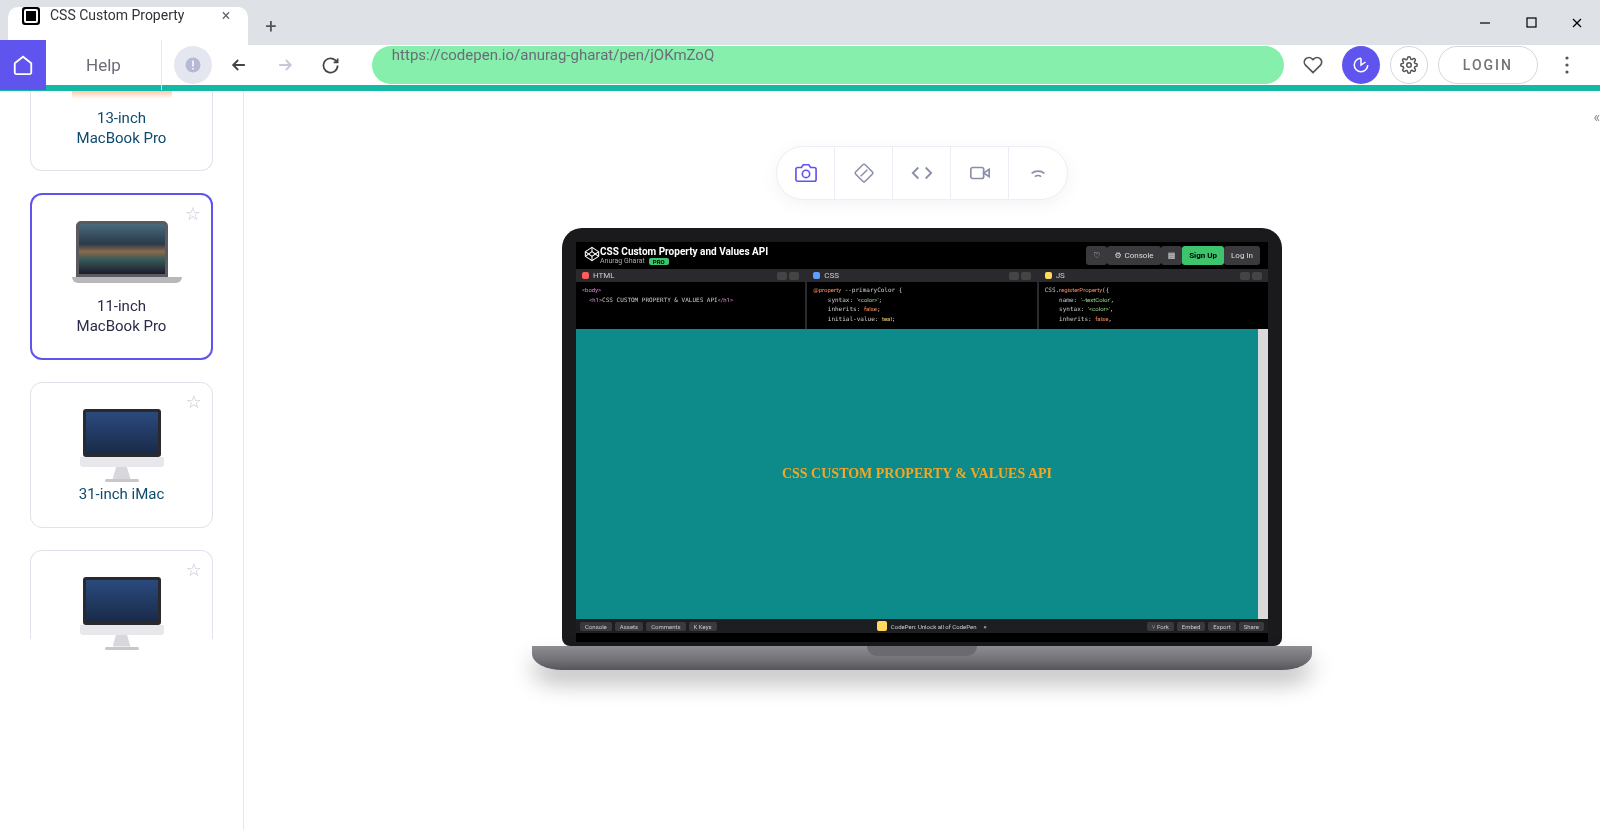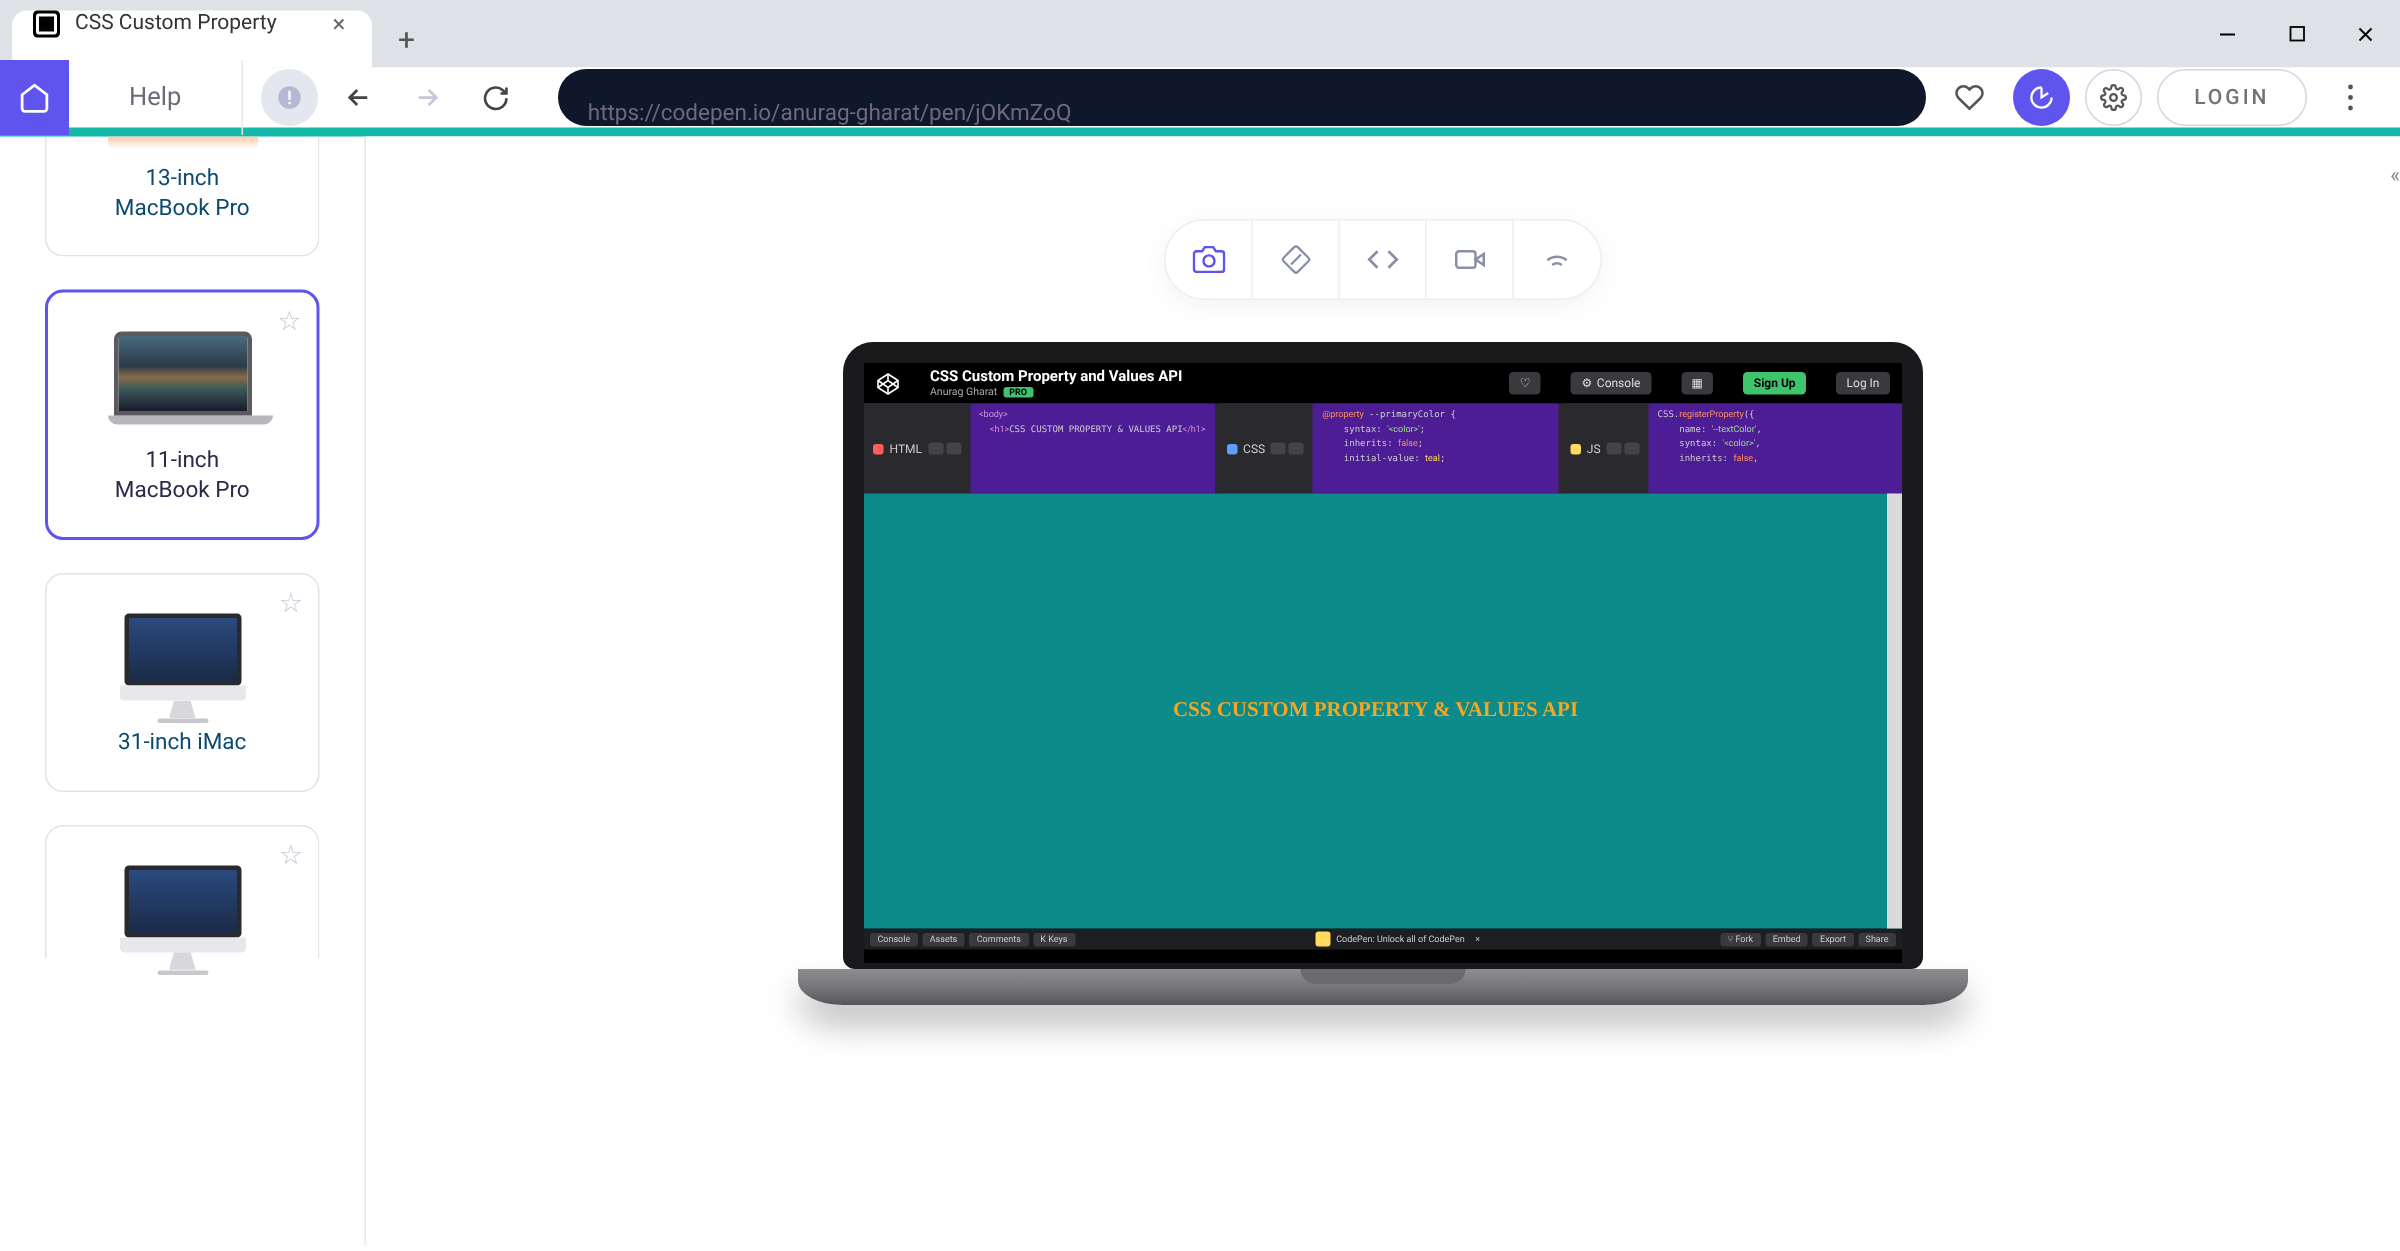--- a/index.html
+++ b/index.html
@@ -16,21 +16,21 @@
 .win-controls{margin-left:auto;display:flex;height:45px}
 .win-btn{width:46px;display:flex;align-items:center;justify-content:center;color:#000}
 
 
 .toolbar{height:46px;background:#fff;display:flex;align-items:center;border-bottom:6px solid #14b8a6}
 .home-btn{width:46px;height:50px;background:#5f55ee;display:flex;align-items:center;justify-content:center;border-bottom:1px solid #5f55ee}
 .help-btn{padding:0 40px;height:50px;display:flex;align-items:center;color:#6b6b7a;font-size:17px;border-right:1px solid #e8e8e8}
 .nav-group{display:flex;align-items:center;gap:8px;padding:0 12px}
 .nav-btn{width:38px;height:38px;display:flex;align-items:center;justify-content:center;color:#444;border-radius:50%}
 .nav-btn.shield{background:#e5e7f0;color:#b5b9d4}
-.urlbar{flex:1;height:38px;background:#0f172a;border-radius:20px;display:flex;align-items:flex-end;padding:0 20px;margin:0 10px}
+.urlbar{flex:1;height:38px;background:#86efac;border-radius:20px;display:flex;align-items:flex-start;padding:0 20px;margin:0 10px}
 .urlbar input{border:none;background:transparent;width:100%;font-size:15px;color:#6b6b7a;outline:none}
 .right-tools{display:flex;align-items:center;gap:10px;padding-right:14px}
 .tool-btn{width:38px;height:38px;display:flex;align-items:center;justify-content:center;border-radius:50%;color:#555}
 .tool-btn.accent{background:#5f55ee;color:#fff}
 .tool-btn.outlined{border:1.5px solid #d5d7e0}
 .login-btn{height:38px;padding:0 24px;border:1.5px solid #d5d7e0;border-radius:20px;display:flex;align-items:center;color:#737373;font-size:14px;letter-spacing:2px;font-weight:500}
 
 
 .main{display:flex;height:calc(100% - 95px);position:relative}
 .sidebar{width:244px;border-right:1px solid #e8e8e8;overflow-y:auto;padding:0 30px}
@@ -59,30 +59,30 @@
 
 
 .mockup{margin-top:28px;position:relative;width:720px}
 .mockup-bezel{background:#1a1a1c;border-radius:20px 20px 8px 8px;padding:14px 14px 4px}
 .mockup-screen{background:#000;width:100%;height:400px;position:relative;overflow:hidden}
 .mockup-base{height:24px;background:linear-gradient(180deg,#8d8d92 0%,#707075 60%,#55555a 100%);border-radius:0 0 30px 30px/0 0 16px 16px;position:relative;width:780px;margin-left:-30px;box-shadow:0 14px 22px rgba(0,0,0,0.25)}
 .mockup-notch{width:110px;height:10px;background:#6a6a6f;border-radius:0 0 10px 10px;margin:0 auto}
 .apple-logo{position:absolute;bottom:30px;left:50%;transform:translateX(-50%);color:#aaa;font-size:18px}
 
 
-.cp-header{background:#000;display:flex;align-items:center;padding:4px 8px;gap:20px}
+.cp-header{background:#000;display:flex;padding:4px 8px;gap:0}
 .cp-logo{width:16px;height:16px}
 .cp-title-wrap{flex:1}
 .cp-title{font-size:10px;font-weight:700;color:#fff}
 .cp-author{font-size:7px;color:#aaa;display:flex;align-items:center;gap:4px}
 .cp-pro{background:#3ec46d;color:#000;padding:0 4px;border-radius:2px;font-size:6px;font-weight:700}
 .cp-btn{background:#3a3a3e;color:#ddd;font-size:8px;padding:3px 7px;border-radius:3px;display:flex;align-items:center;gap:3px}
 .cp-btn.signup{background:#3ec46d;color:#000;font-weight:700}
 .cp-panels{display:flex;height:60px;gap:2px;background:#2a2a2e}
-.cp-panel{flex:1;background:#4c1d95;display:flex;flex-direction:row}
+.cp-panel{flex:1;background:#000000;display:flex;flex-direction:column}
 .cp-panel-head{background:#2a2a2e;display:flex;align-items:center;padding:2px 6px;font-size:8px;color:#ccc;gap:4px}
 .cp-dot{width:7px;height:7px;border-radius:2px}
 .cp-dot.html{background:#ff5d5d}
 .cp-dot.css{background:#5d9fff}
 .cp-dot.js{background:#ffda5d}
 .cp-panel-ctrl{margin-left:auto;display:flex;gap:2px}
 .cp-panel-ctrl span{background:#444;width:10px;height:8px;border-radius:2px}
 .cp-code{font-family:monospace;font-size:6px;color:#ccc;padding:3px 6px;line-height:1.6;white-space:pre}
 .cp-k{color:#ff8d5d}.cp-s{color:#9dda8d}.cp-t{color:#d88dda}.cp-a{color:#ffda5d}
 .cp-output{background:#0d8a8a;height:290px;display:flex;align-items:center;justify-content:center;position:relative;border-right:10px solid #dadada}

